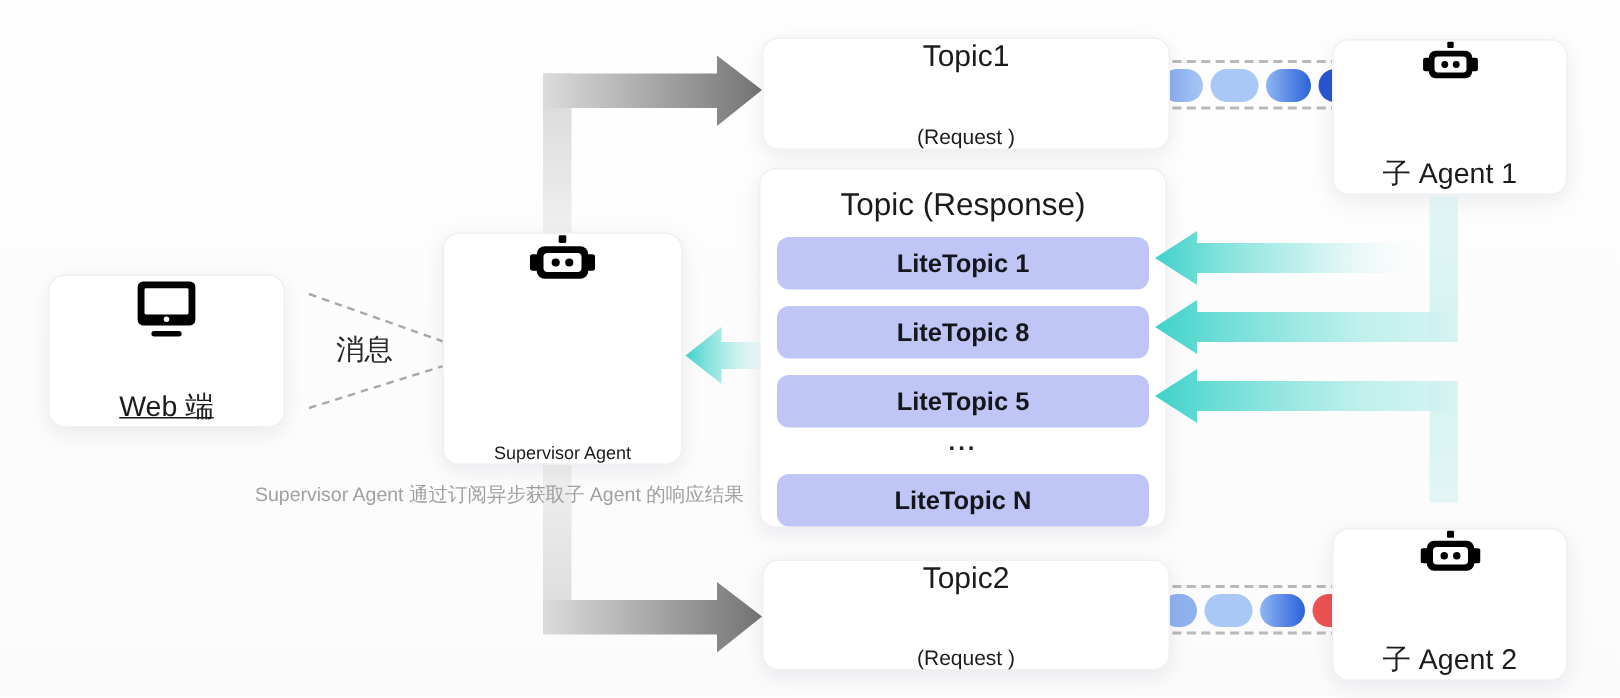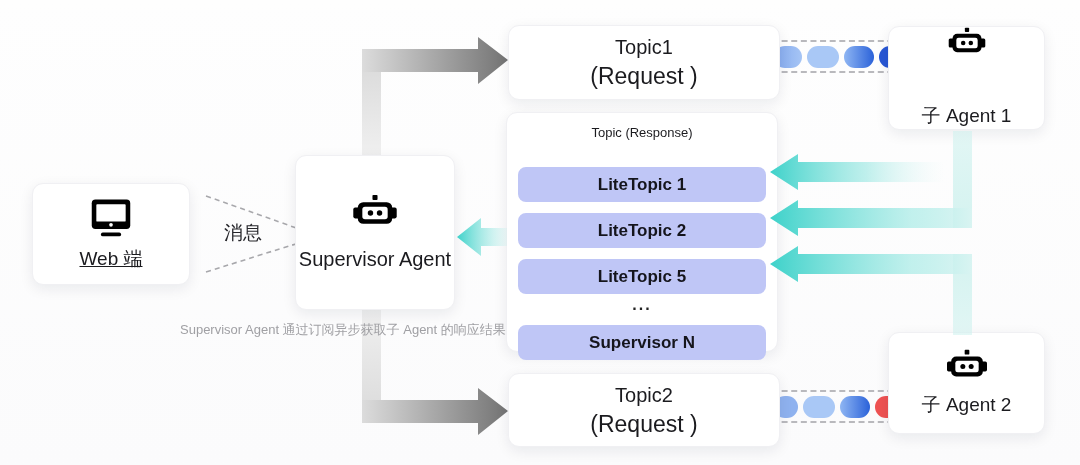--- a/index.html
+++ b/index.html
@@ -9,53 +9,53 @@
     font-family:"Liberation Sans","DejaVu Sans",sans-serif;
     color:#1b1b1f;
   }
   svg.layer{position:absolute;left:0;top:0;pointer-events:none;}
   .svg-under{z-index:0;}
   .svg-over{z-index:3;}
   .node{
     position:absolute;z-index:2;background:#fff;
     border:1px solid #f0f0f3;border-radius:11px;
     box-shadow:0 4px 14px rgba(18,25,45,.08);
-    display:flex;flex-direction:column;align-items:center;justify-content:center;
+    display:flex;flex-direction:column;align-items:center;justify-content:space-between;
     box-sizing:border-box;
   }
   .node-web{left:32px;top:183px;width:158px;height:102px;text-decoration:underline;}
   .node-supervisor{left:295px;top:155px;width:160px;height:155px;}
   .node-topic1{left:508px;top:25px;width:272px;height:75px;}
   .node-response{left:506px;top:112px;width:272px;height:240px;justify-content:flex-start;padding-top:12px;}
   .node-topic2{left:508px;top:373px;width:272px;height:74px;}
   .node-agent1{left:888px;top:26px;width:157px;height:104px;gap:36px;}
-  .node-agent2{left:888px;top:332px;width:157px;height:102px;}
+  .node-agent2{left:888px;top:352px;width:157px;height:102px;}
   .node-label{font-size:19px;font-weight:500;margin-top:8px;}
-  .node-supervisor .node-label{font-size:20px;margin-top:16px;}
+  .node-supervisor .node-label{font-size:12px;margin-top:16px;}
   .topic-title{font-size:20px;font-weight:500;line-height:1.25;}
-  .topic-sub{font-size:23px;font-weight:400;margin-top:3px;}
-  .response-title{font-size:13px;font-weight:500;height:20px;}
-  .lite-list{display:flex;flex-direction:column;align-items:center;margin-top:27px;width:100%;}
+  .topic-sub{font-size:14px;font-weight:400;margin-top:3px;}
+  .response-title{font-size:21px;font-weight:500;height:20px;}
+  .lite-list{display:flex;flex-direction:column;align-items:center;margin-top:13px;width:100%;}
   .lite-pill{
     width:248px;height:35px;border-radius:8px;background:#bfc6f6;
     display:flex;align-items:center;justify-content:center;
     font-size:17px;font-weight:600;color:#15151c;margin-bottom:11px;
   }
   .lite-pill:last-child{margin-bottom:0;}
   .lite-ellipsis{font-size:16px;font-weight:700;letter-spacing:2px;height:16px;line-height:12px;margin:-6px 0 10px 0;color:#222;}
   .pipe{
     position:absolute;z-index:1;height:33px;width:131px;box-sizing:border-box;
     border-top:2px dashed #b9b9bd;border-bottom:2px dashed #b9b9bd;
     display:flex;align-items:center;gap:5px;padding-left:2px;
   }
   .pipe-top{left:772px;top:40px;}
   .pipe-bottom{left:772px;top:390px;}
   .pill{height:22px;border-radius:11px;flex:0 0 auto;}
   .msg-label{position:absolute;left:224px;top:220px;z-index:2;font-size:19px;font-weight:500;color:#26262b;}
-  .caption{position:absolute;left:180px;top:321px;z-index:4;font-size:13px;color:#a0a0a4;white-space:nowrap;}
+  .caption{position:absolute;left:170px;top:321px;z-index:4;font-size:13px;color:#a0a0a4;white-space:nowrap;}
   .icon{display:block;}
 </style>
 </head>
 <body>
 
 <div class="canvas">
 
   <svg class="layer svg-under" width="1080" height="465" viewBox="0 0 1080 465">
     <defs>
       <linearGradient id="gvTop" x1="0" y1="49" x2="0" y2="155" gradientUnits="userSpaceOnUse">
@@ -127,24 +127,24 @@
 
   <div class="node node-topic1">
     <div class="topic-title">Topic1</div>
     <div class="topic-sub">(Request )</div>
   </div>
 
   <div class="node node-response">
     <div class="response-title">Topic (Response)</div>
     <div class="lite-list">
       <div class="lite-pill">LiteTopic 1</div>
-      <div class="lite-pill">LiteTopic 2</div>
+      <div class="lite-pill">LiteTopic 8</div>
       <div class="lite-pill">LiteTopic 5</div>
       <div class="lite-ellipsis">...</div>
-      <div class="lite-pill">Supervisor N</div>
+      <div class="lite-pill">LiteTopic N</div>
     </div>
   </div>
 
   <div class="node node-topic2">
     <div class="topic-title">Topic2</div>
     <div class="topic-sub">(Request )</div>
   </div>
 
   <div class="node node-agent1">
     <svg class="icon" width="40" height="35" viewBox="0 0 48 42">

